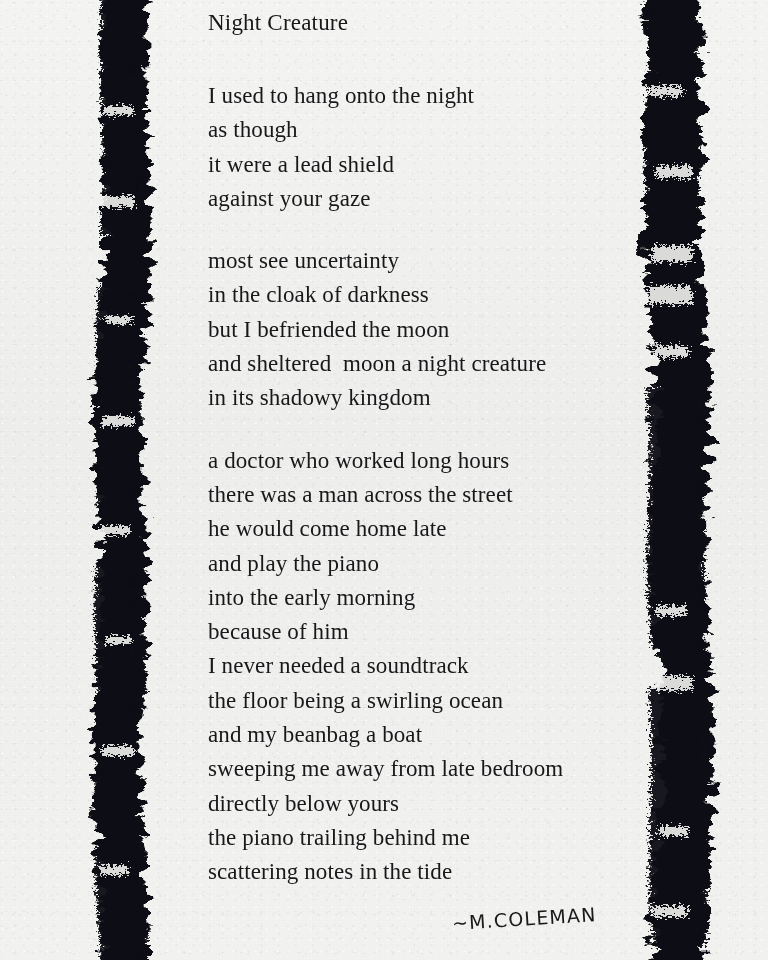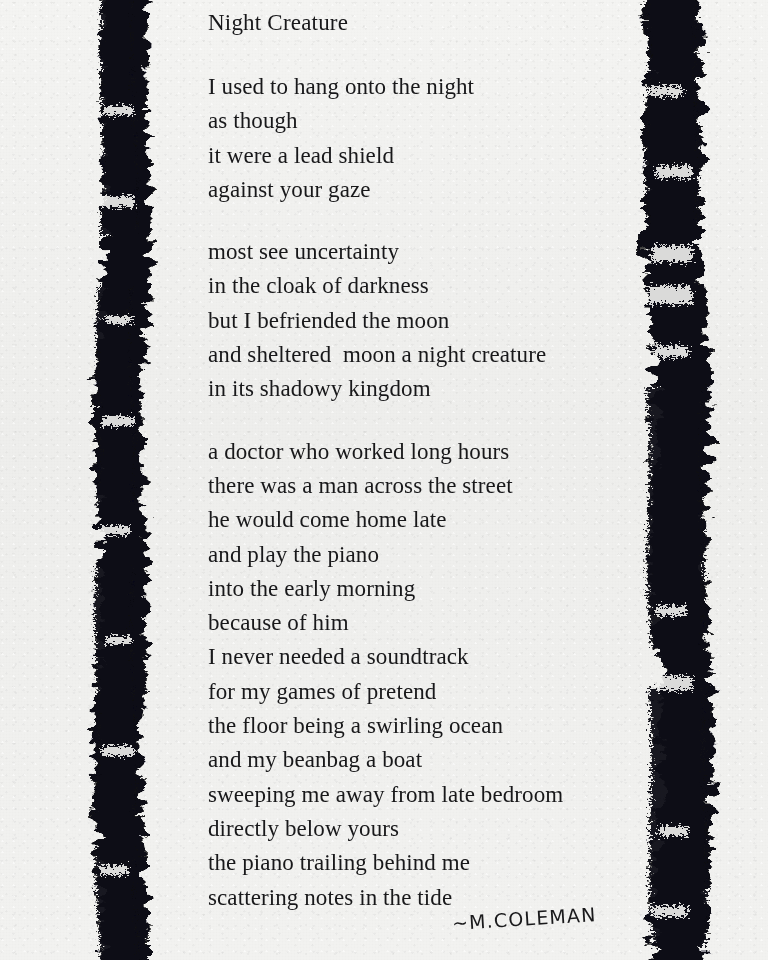--- a/index.html
+++ b/index.html
@@ -62,21 +62,21 @@
   }
   .poem-title {
     font-size: 23px;
     line-height: 34px;
     margin: 6px 0 0 0;
     letter-spacing: 0.2px;
   }
   .stanza {
     margin-top: 28px;
   }
-  .stanza.first { margin-top: 30px; }
+  .stanza.first { margin-top: 39px; }
   .line {
     font-size: 23px;
     line-height: 34.3px;
     white-space: pre;
     letter-spacing: 0.1px;
   }
   .signature {
     position: absolute;
     left: 452px;
     top: 912px;
@@ -182,21 +182,20 @@
     </div>
 
     <div class="stanza">
       <div class="line">a doctor who worked long hours</div>
       <div class="line">there was a man across the street</div>
       <div class="line">he would come home late</div>
       <div class="line">and play the piano</div>
       <div class="line">into the early morning</div>
       <div class="line">because of him</div>
       <div class="line">I never needed a soundtrack</div>
-      <div class="line">for my games of pretend</div>
       <div class="line">the floor being a swirling ocean</div>
       <div class="line">and my beanbag a boat</div>
       <div class="line">sweeping me away from late bedroom</div>
       <div class="line">directly below yours</div>
       <div class="line">the piano trailing behind me</div>
       <div class="line">scattering notes in the tide</div>
     </div>
   </div>
 
   <div class="signature">~M.COLEMAN</div>

